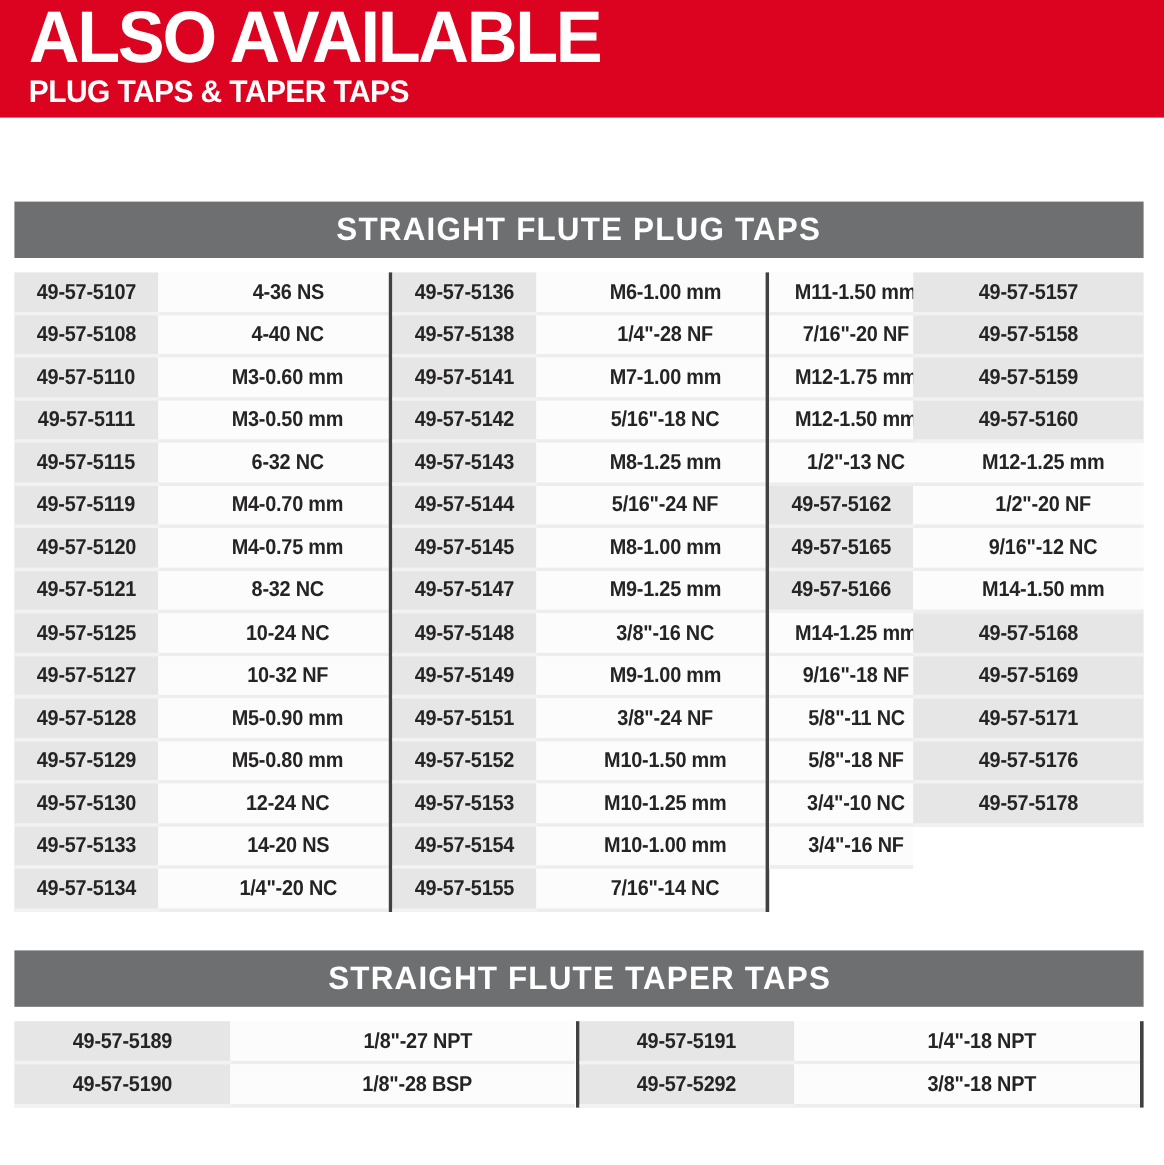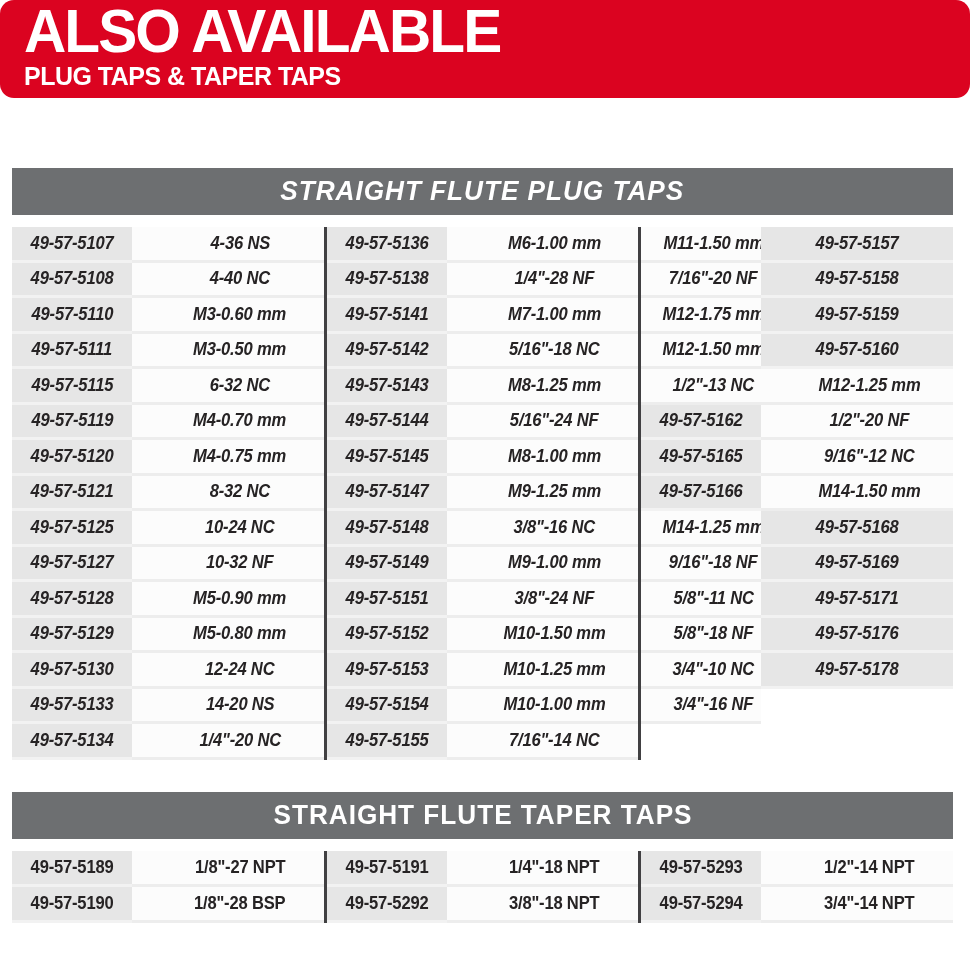--- a/index.html
+++ b/index.html
@@ -12,39 +12,38 @@
     overflow: hidden;
   }
 
   
   .banner {
     position: absolute; left: 0; top: 0;
     width: 970px; height: 98px;
     background: var(--red, #db0320);
     color: #ffffff;
     padding: 3px 15px 0 24px;
-    border-radius: 14px;
   }
   .banner-title {
     font-size: 61px; font-weight: bold;
     line-height: 57px; letter-spacing: -2px;
     white-space: nowrap;
   }
   .banner-title > span, .banner-subtitle > span {
     display: inline-block; transform: scaleX(0.96); transform-origin: left center;
   }
   .banner-subtitle {
     font-size: 26px; font-weight: bold;
     line-height: 33px; letter-spacing: -0.5px;
     white-space: nowrap;
   }
 
   
   .tap-table { position: absolute; left: 12px; width: 941px; }
-  .tap-table.plug  { top: 168px; font-style: italic; }
+  .tap-table.plug  { top: 168px; }
   .tap-table.taper { top: 792px; }
 
   .table-header {
     height: 47px;
     background: var(--header_gray, #6d6f71);
     color: #ffffff;
     display: flex; align-items: center; justify-content: center;
     font-weight: bold; font-size: 27px; letter-spacing: 1px;
   }
   .table-header > span { display: inline-block; transform: scaleX(0.97); }
@@ -390,30 +389,16 @@
             <span>1/4"-18 NPT</span>
           </div>
           <div class="cell part">
             <span>49-57-5292</span>
           </div>
           <div class="cell spec">
             <span>3/8"-18 NPT</span>
           </div>
         </div>
       <div class="vdivider"></div>
-      <div class="group">
-          <div class="cell part">
-            <span>49-57-5293</span>
-          </div>
-          <div class="cell spec">
-            <span>1/2"-14 NPT</span>
-          </div>
-          <div class="cell part">
-            <span>49-57-5294</span>
-          </div>
-          <div class="cell spec">
-            <span>3/4"-14 NPT</span>
-          </div>
-        </div>
     </div>
   </section>
 
 </div>
 
 </body></html>

